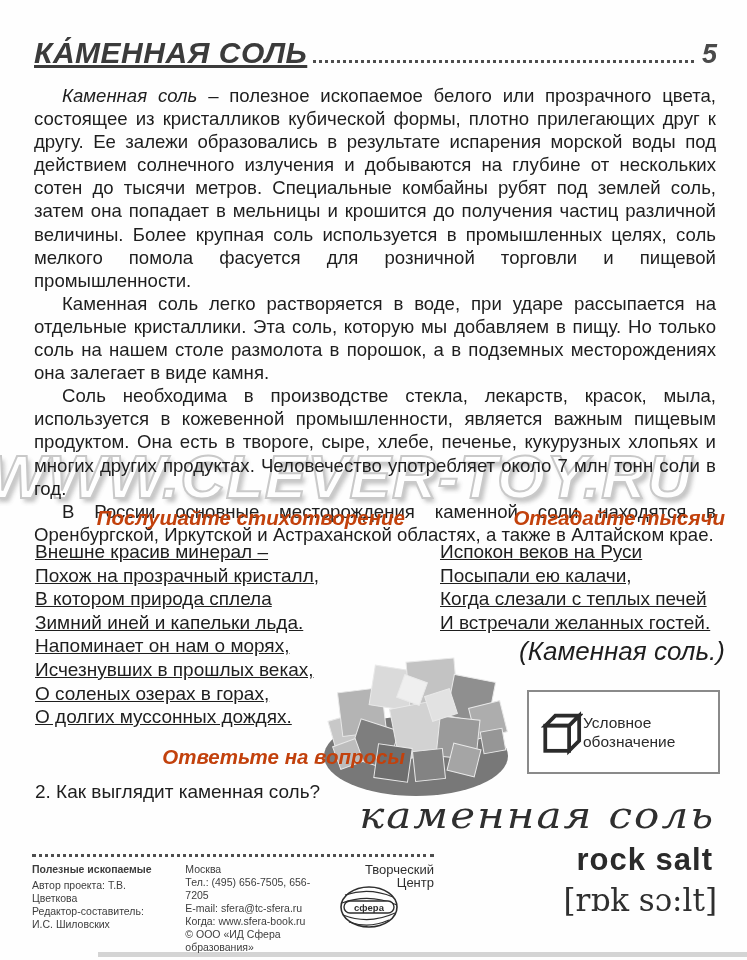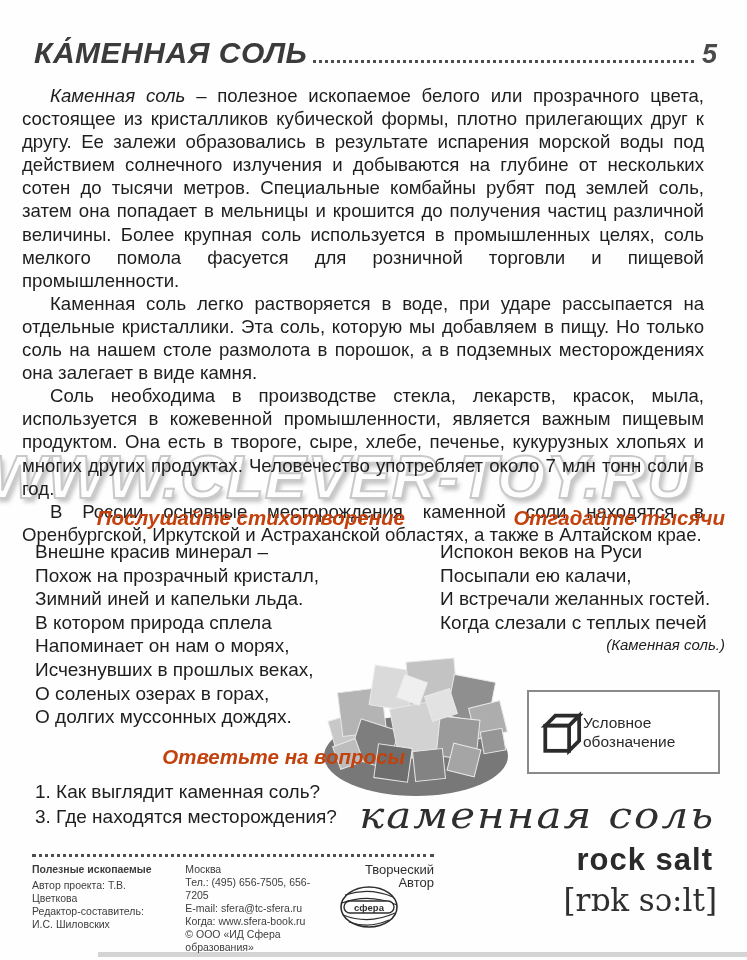--- a/index.html
+++ b/index.html
@@ -9,58 +9,58 @@
     background:#fefefe; overflow:hidden;
     font-family:"Liberation Sans", sans-serif; color:#232323;
   }
   
   .header {
     position:absolute; top:36px; left:34px; right:30px;
     display:flex; align-items:flex-end;
   }
   .title {
     font-size:30px; font-weight:bold; font-style:italic;
-    letter-spacing:0.5px; color:#3b3b3b; white-space:nowrap;
+    letter-spacing:0.5px; color:#3b3b3b; white-space:nowrap;text-decoration:underline;
   }
   .leader {
     flex:1; border-bottom:3px dotted #4e4e4e; margin:0 8px 7px 6px; height:1px;
   }
   .page-num {
     font-size:27px; font-weight:bold; font-style:italic; color:#4a4a4a;
     padding-bottom:0px;
   }
   
   .watermark {
     position:absolute; top:441px; left:-12px; width:790px;
     font-size:62px; font-weight:bold; font-style:italic;
     letter-spacing:1px; white-space:nowrap;
     color:#ffffff; -webkit-text-stroke:2px #bdbdbd;
     text-shadow:3px 4px 4px rgba(90,90,90,0.45);
     opacity:0.8; z-index:1; pointer-events:none;
   }
   
   .bodytext {
-    position:absolute; top:84px; left:22px; width:682px; z-index:2;
+    position:absolute; top:84px; left:34px; width:682px; z-index:2;
     font-size:18.6px; line-height:23.1px; text-align:justify; color:#1e1e1e;
   }
   .bodytext p { text-indent:28px; }
   .lead-italic { font-style:italic; }
   
   .col-left  { position:absolute; top:506px; left:35px;  width:370px; z-index:2; }
   .col-right { position:absolute; top:506px; left:440px; width:285px; z-index:2; }
   .sec-heading {
     font-size:20.5px; font-weight:bold; font-style:italic; color:#c2410c;
     margin-bottom:10px;
     text-align:right;
   }
   .poem-line, .riddle-line {
-    font-size:19px; line-height:23.6px; color:#1e1e1e;
+    font-size:19px; line-height:23.6px; color:#1e1e1e;text-decoration:underline;
   }
   .riddle-answer {
-    font-size:15px; font-style:italic; text-align:right; margin-top:2px; color:#1e1e1e;
+    font-size:26px; font-style:italic; text-align:right; margin-top:2px; color:#1e1e1e;
   }
   .questions { margin-top:16px; }
   .question-line { font-size:19px; line-height:25.5px; color:#1e1e1e; }
   
   .salt-img { position:absolute; left:310px; top:638px; z-index:1; }
   
   .legend-box {
     position:absolute; left:527px; top:690px; width:193px; height:84px;
     border:2px solid #8a8a8a; background:#fff; z-index:2;
     display:flex; align-items:center; padding:8px 10px;
@@ -119,39 +119,38 @@
     <p><span class="lead-italic">Каменная соль</span><span> – полезное ископаемое белого или прозрачного цвета, состоящее из кристалликов кубической формы, плотно прилегающих друг к другу. Ее залежи образовались в результате испарения морской воды под действием солнечного излучения и добываются на глубине от нескольких сотен до тысячи метров. Специальные комбайны рубят под землей соль, затем она попадает в мельницы и крошится до получения частиц различной величины. Более крупная соль используется в промышленных целях, соль мелкого помола фасуется для розничной торговли и пищевой промышленности.</span></p>
     <p>Каменная соль легко растворяется в воде, при ударе рассыпается на отдельные кристаллики. Эта соль, которую мы добавляем в пищу. Но только соль на нашем столе размолота в порошок, а в подземных месторождениях она залегает в виде камня.</p>
     <p>Соль необходима в производстве стекла, лекарств, красок, мыла, используется в кожевенной промышленности, является важным пищевым продуктом. Она есть в твороге, сыре, хлебе, печенье, кукурузных хлопьях и многих других продуктах. Человечество употребляет около 7 млн тонн соли в год.</p>
     <p>В России основные месторождения каменной соли находятся в Оренбургской, Иркутской и Астраханской областях, а также в Алтайском крае.</p>
   </div>
 
   <div class="col-left">
     <div class="sec-heading">Послушайте стихотворение</div>
     <div class="poem-line">Внешне красив минерал –</div>
     <div class="poem-line">Похож на прозрачный кристалл,</div>
+    <div class="poem-line">В котором природа сплела</div>
     <div class="poem-line">Зимний иней и капельки льда.</div>
-    <div class="poem-line">В котором природа сплела</div>
     <div class="poem-line">Напоминает он нам о морях,</div>
     <div class="poem-line">Исчезнувших в прошлых веках,</div>
     <div class="poem-line">О соленых озерах в горах,</div>
     <div class="poem-line">О долгих муссонных дождях.</div>
     <div class="questions">
       <div class="sec-heading">Ответьте на вопросы</div>
-      <div class="question-line">1. Как выглядит каменная соль?</div>
-      <div class="question-line">3. Где находятся месторождения?</div>
+      <div class="question-line">2. Как выглядит каменная соль?</div>
     </div>
   </div>
 
   <div class="col-right">
     <div class="sec-heading">Отгадайте тысячи</div>
     <div class="riddle-line">Испокон веков на Руси</div>
     <div class="riddle-line">Посыпали ею калачи,</div>
+    <div class="riddle-line">Когда слезали с теплых печей</div>
     <div class="riddle-line">И встречали желанных гостей.</div>
-    <div class="riddle-line">Когда слезали с теплых печей</div>
     <div class="riddle-answer">(Каменная соль.)</div>
   </div>
 
   <div class="salt-img">
     <svg width="212" height="168" viewBox="0 0 212 168">
       <ellipse cx="106" cy="118" rx="92" ry="40" fill="#787878"></ellipse>
       <g stroke="#e9e9e9" stroke-width="1">
         <rect x="22" y="78" width="34" height="34" fill="#c8c8c8" transform="rotate(-16 39 95)"></rect>
         <rect x="30" y="52" width="44" height="44" fill="#b4b4b4" transform="rotate(-7 52 74)"></rect>
         <rect x="62" y="30" width="40" height="40" fill="#dadada" transform="rotate(9 82 50)"></rect>
@@ -197,21 +196,21 @@
     <div class="fcol2">
       <div class="f-line">Москва</div>
       <div class="f-line">Тел.: (495) 656-7505, 656-7205</div>
       <div class="f-line">E-mail: sfera@tc-sfera.ru</div>
       <div class="f-line">Когда: www.sfera-book.ru</div>
       <div class="f-line">© ООО «ИД Сфера образования»</div>
     </div>
     <div class="fcol3">
       <div class="logo-name">
         <div>Творческий</div>
-        <div>Автор</div>
+        <div>Центр</div>
       </div>
       <div class="logo-circle">
         <svg width="62" height="44" viewBox="0 0 62 44">
           <ellipse cx="30" cy="22" rx="28" ry="20" fill="none" stroke="#2e2e2e" stroke-width="1.6"></ellipse>
           <path d="M6,10 Q30,2 54,12" fill="none" stroke="#2e2e2e" stroke-width="1.2"></path>
           <path d="M3,18 Q30,8 58,20" fill="none" stroke="#2e2e2e" stroke-width="1.2"></path>
           <path d="M4,30 Q30,40 56,28" fill="none" stroke="#2e2e2e" stroke-width="1.2"></path>
           <path d="M10,37 Q30,44 50,35" fill="none" stroke="#2e2e2e" stroke-width="1.2"></path>
           <rect x="5" y="16" width="50" height="12" rx="6" fill="#ffffff" stroke="#2e2e2e" stroke-width="1.4"></rect>
           <text x="30" y="25.5" text-anchor="middle" font-family="Liberation Sans, sans-serif" font-size="9.5" font-weight="bold" fill="#2e2e2e">сфера</text>

